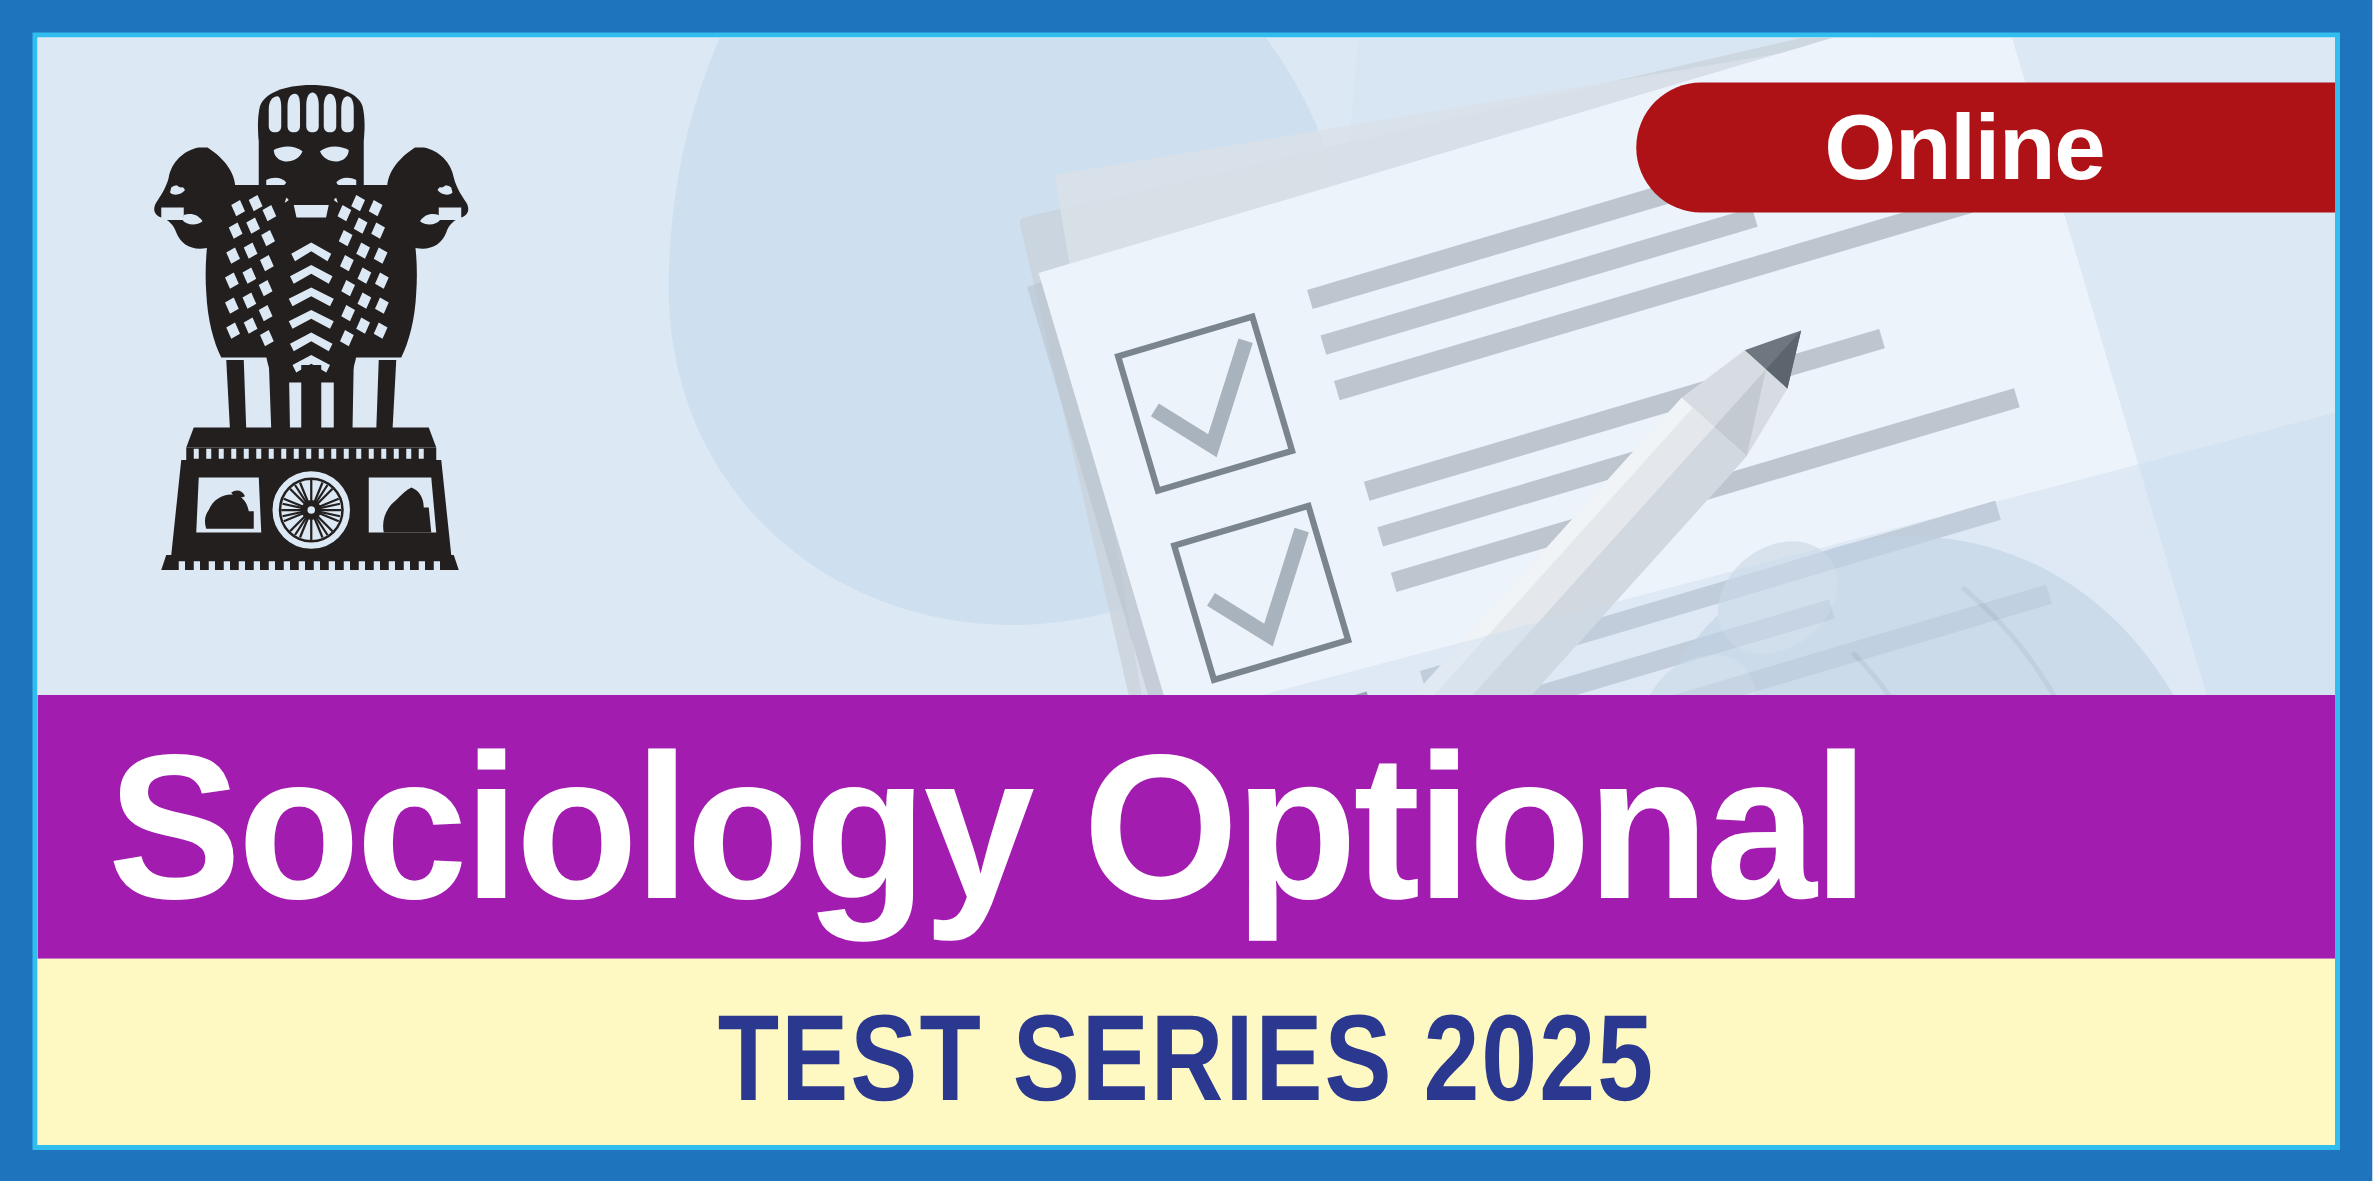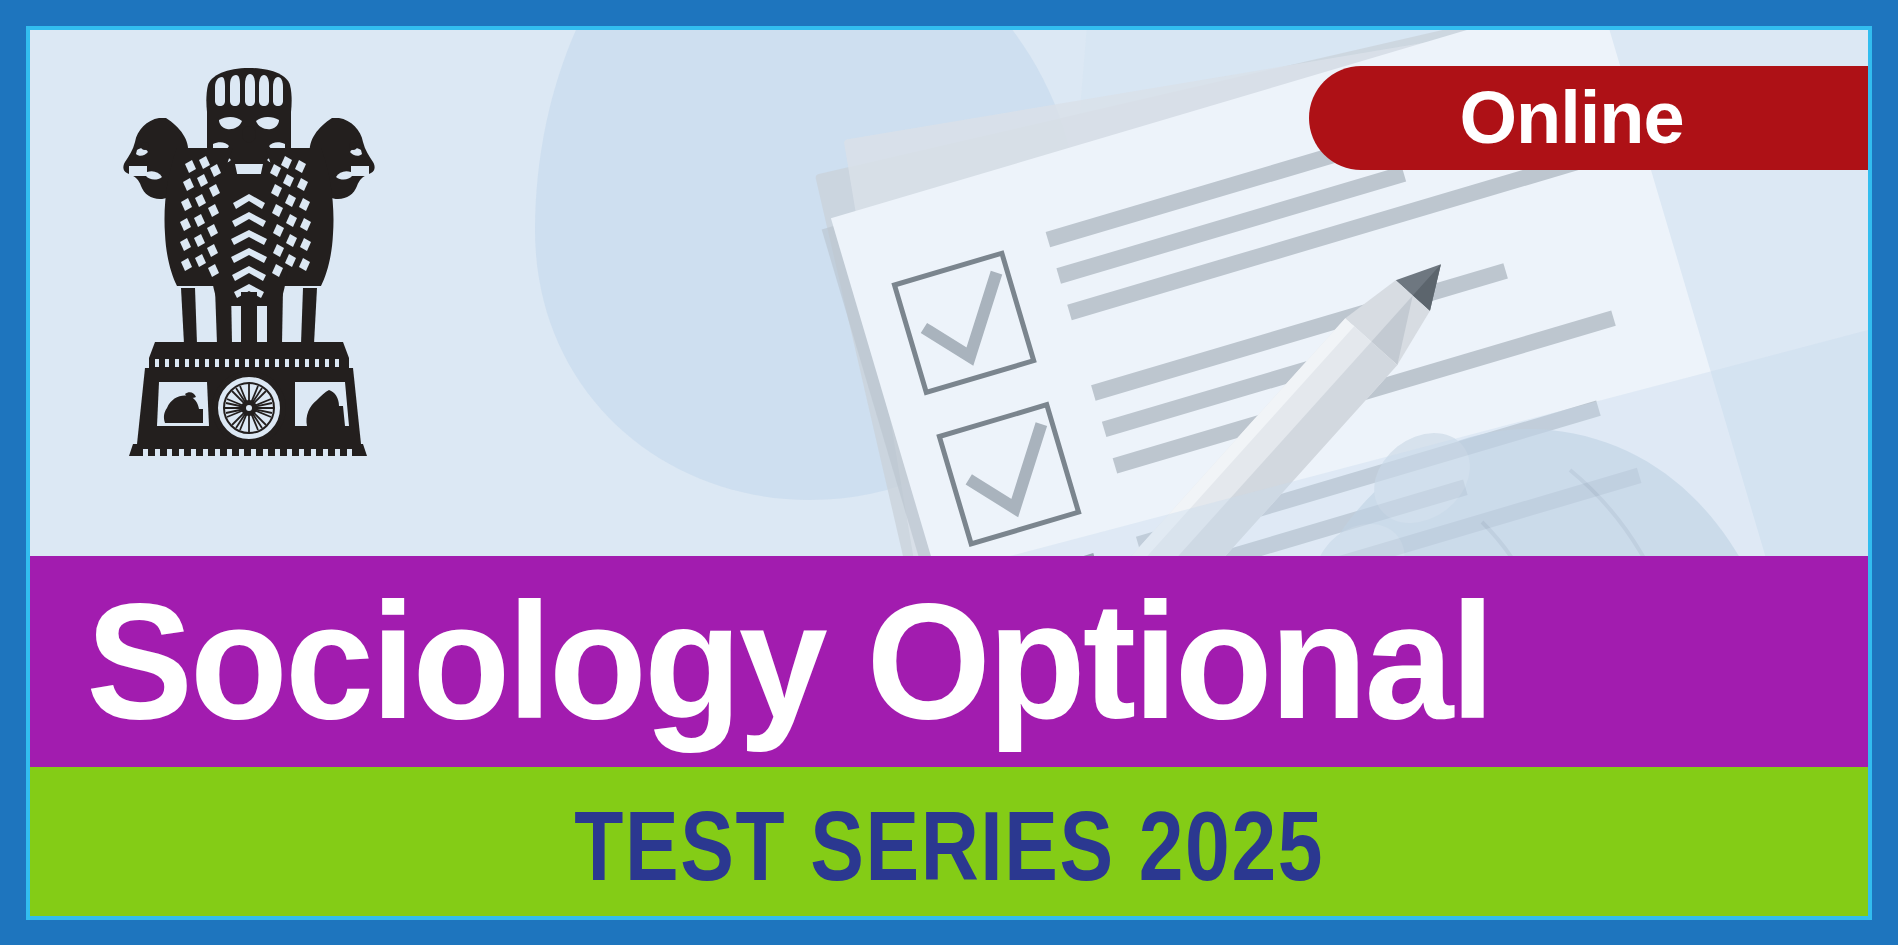--- a/index.html
+++ b/index.html
@@ -113,21 +113,21 @@
     transform-origin: left center;
   }
 
   
   .subtitle-strip {
     position: absolute;
     left: 0;
     top: 737px;
     width: 100%;
     height: 157px;
-    background: #84cc16;
+    background: #fef9c3;
     display: flex;
     align-items: center;
     justify-content: center;
   }
   .subtitle-text {
     color: #2B3890;
     font-size: 98px;
     font-weight: bold;
     letter-spacing: 2px;
     line-height: 1;

